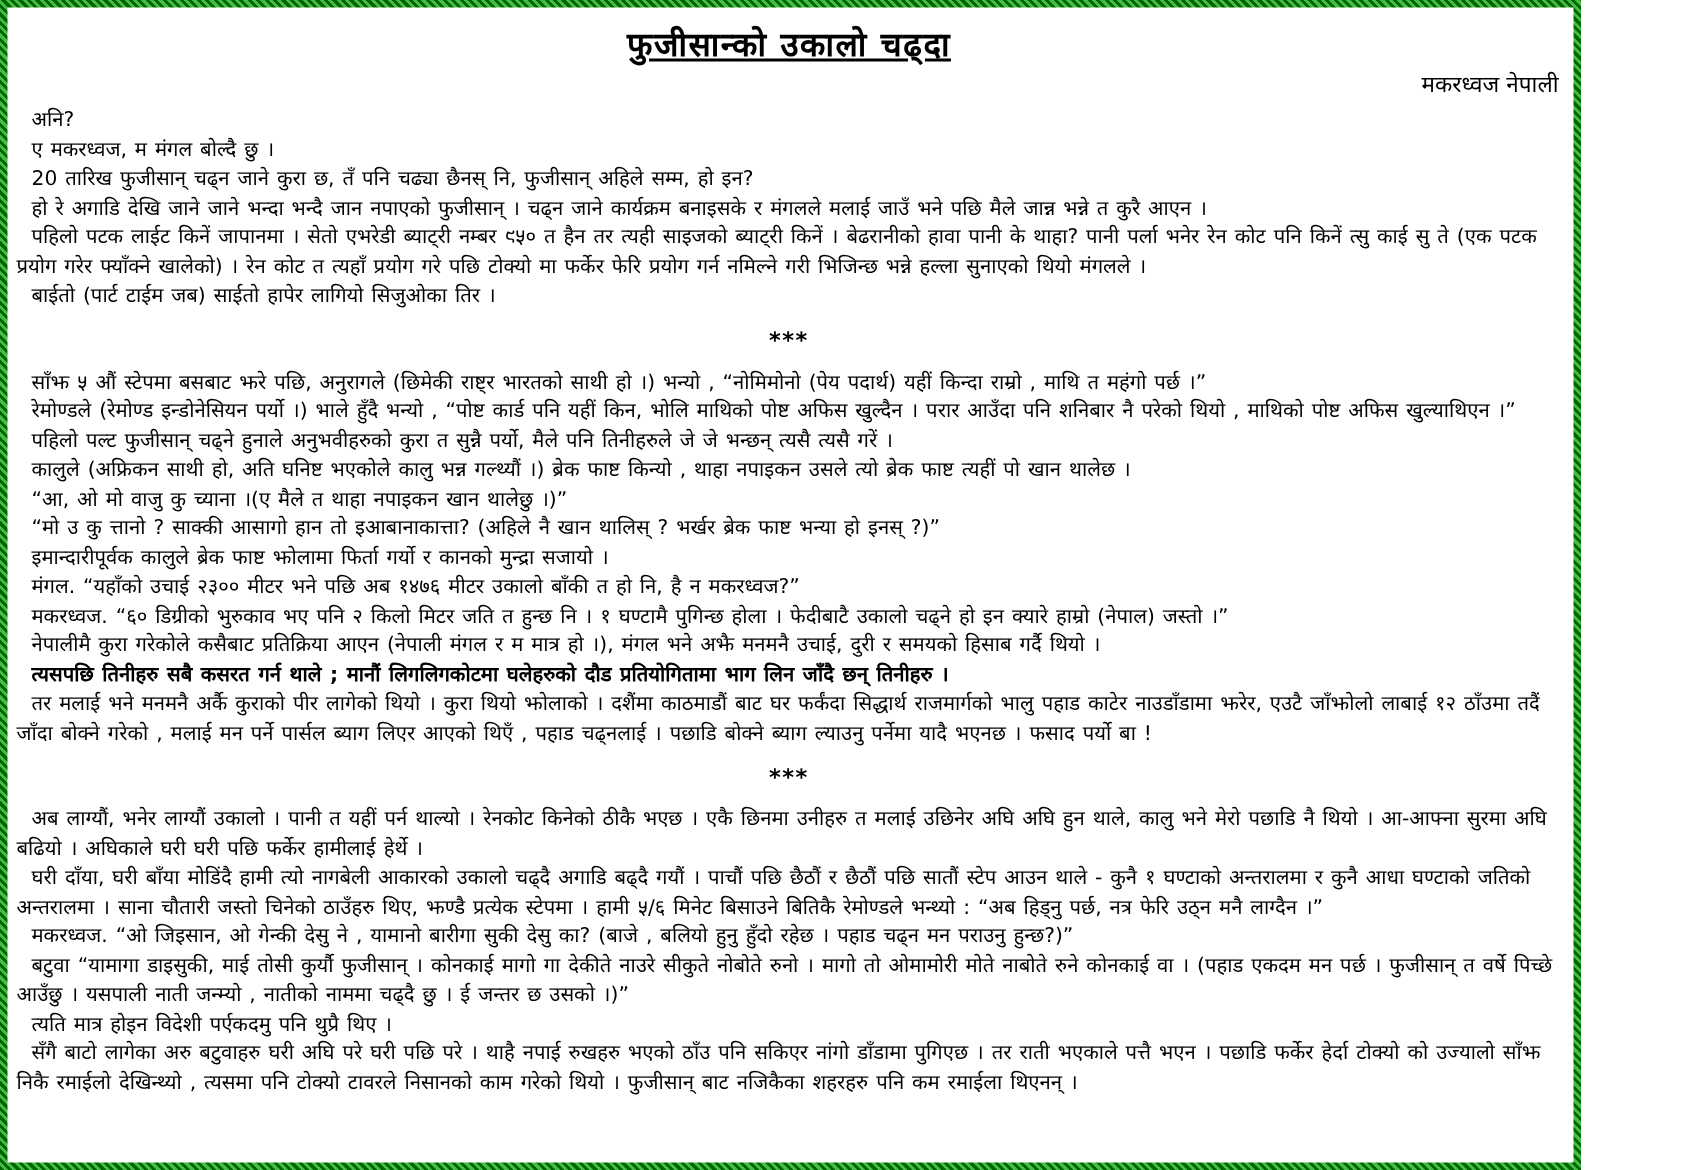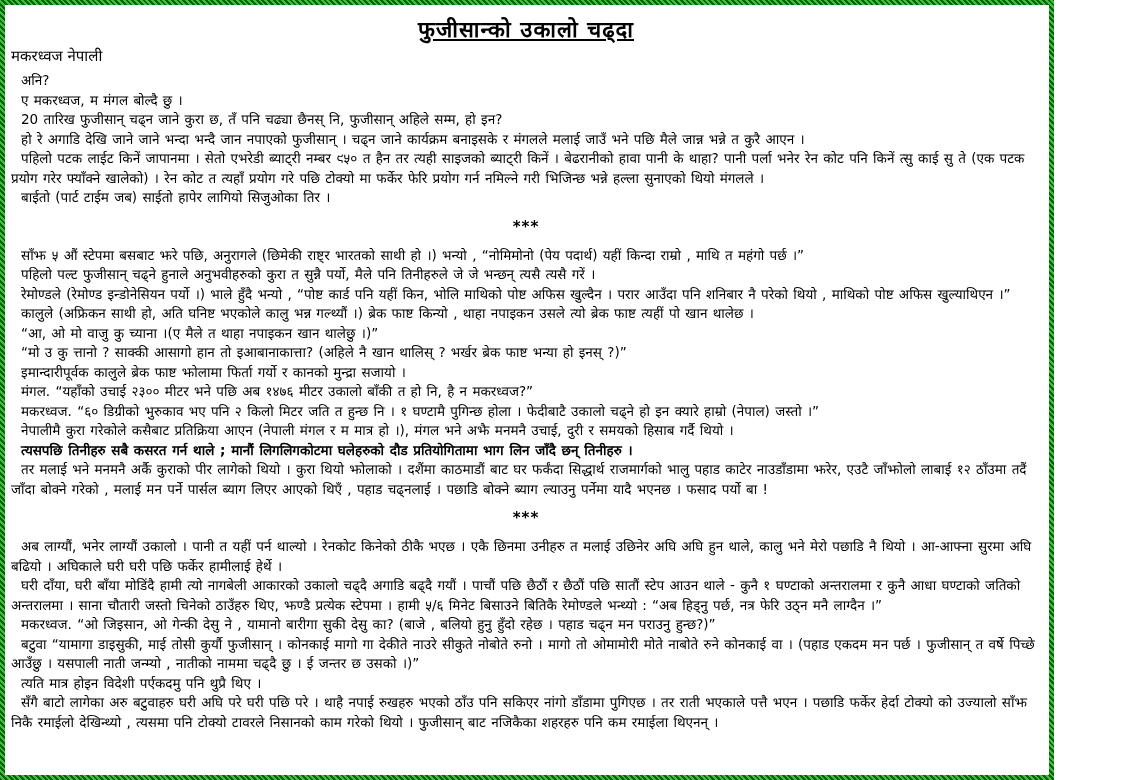--- a/index.html
+++ b/index.html
@@ -33,21 +33,21 @@
   }
   .doc-title {
     text-align: center;
     font-size: 22px;
     font-weight: bold;
     text-decoration: underline;
     margin: 6px 0 2px 0;
     letter-spacing: 1px;
   }
   .doc-author {
-    text-align: left;
+    text-align: right;
     font-size: 15px;
     margin: 0 2px 6px 0;
   }
   .para {
     font-size: 13.5px;
     line-height: 19.5px;
     margin: 0;
     text-indent: 10px;
     word-spacing: 1px;
   }
@@ -72,22 +72,22 @@
     <div class="doc-author">मकरध्वज नेपाली</div>
     <div id="doc-body">
         <p class="para">अनि?</p>
         <p class="para">ए मकरध्वज, म मंगल बोल्दै छु ।</p>
         <p class="para">20 तारिख फुजीसान् चढ्न जाने कुरा छ, तँ पनि चढ्या छैनस् नि, फुजीसान् अहिले सम्म, हो इन?</p>
         <p class="para">हो रे अगाडि देखि जाने जाने भन्दा भन्दै जान नपाएको फुजीसान् । चढ्न जाने कार्यक्रम बनाइसके र मंगलले मलाई जाउँ भने पछि मैले जान्न भन्ने त कुरै आएन ।</p>
         <p class="para">पहिलो पटक लाईट किनें जापानमा । सेतो एभरेडी ब्याट्री नम्बर ९५० त हैन तर त्यही साइजको ब्याट्री किनें । बेढरानीको हावा पानी के थाहा? पानी पर्ला भनेर रेन कोट पनि किनें त्सु काई सु ते (एक पटक प्रयोग गरेर फ्याँक्ने खालेको) । रेन कोट त त्यहाँ प्रयोग गरे पछि टोक्यो मा फर्केर फेरि प्रयोग गर्न नमिल्ने गरी भिजिन्छ भन्ने हल्ला सुनाएको थियो मंगलले ।</p>
         <p class="para">बाईतो (पार्ट टाईम जब) साईतो हापेर लागियो सिजुओका तिर ।</p>
         <div class="separator">***</div>
         <p class="para">साँझ ५ औं स्टेपमा बसबाट झरे पछि, अनुरागले (छिमेकी राष्ट्र भारतको साथी हो ।) भन्यो , “नोमिमोनो (पेय पदार्थ) यहीं किन्दा राम्रो , माथि त महंगो पर्छ ।”</p>
+        <p class="para">रेमोण्डले (रेमोण्ड इन्डोनेसियन पर्यो ।) भाले हुँदै भन्यो , “पोष्ट कार्ड पनि यहीं किन, भोलि माथिको पोष्ट अफिस खुल्दैन । परार आउँदा पनि शनिबार नै परेको थियो , माथिको पोष्ट अफिस खुल्याथिएन ।”</p>
         <p class="para">पहिलो पल्ट फुजीसान् चढ्ने हुनाले अनुभवीहरुको कुरा त सुन्नै पर्यो, मैले पनि तिनीहरुले जे जे भन्छन् त्यसै त्यसै गरें ।</p>
-        <p class="para">रेमोण्डले (रेमोण्ड इन्डोनेसियन पर्यो ।) भाले हुँदै भन्यो , “पोष्ट कार्ड पनि यहीं किन, भोलि माथिको पोष्ट अफिस खुल्दैन । परार आउँदा पनि शनिबार नै परेको थियो , माथिको पोष्ट अफिस खुल्याथिएन ।”</p>
         <p class="para">कालुले (अफ्रिकन साथी हो, अति घनिष्ट भएकोले कालु भन्न गल्थ्यौं ।) ब्रेक फाष्ट किन्यो , थाहा नपाइकन उसले त्यो ब्रेक फाष्ट त्यहीं पो खान थालेछ ।</p>
         <p class="para">“आ, ओ मो वाजु कु च्याना ।(ए मैले त थाहा नपाइकन खान थालेछु ।)”</p>
         <p class="para">“मो उ कु त्तानो ? साक्की आसागो हान तो इआबानाकात्ता? (अहिले नै खान थालिस् ? भर्खर ब्रेक फाष्ट भन्या हो इनस् ?)”</p>
         <p class="para">इमान्दारीपूर्वक कालुले ब्रेक फाष्ट झोलामा फिर्ता गर्यो र कानको मुन्द्रा सजायो ।</p>
         <p class="para">मंगल.  “यहाँको उचाई २३०० मीटर भने पछि अब १४७६ मीटर उकालो बाँकी त हो नि, है न मकरध्वज?”</p>
         <p class="para">मकरध्वज. “६० डिग्रीको भुरुकाव भए पनि २ किलो मिटर जति त हुन्छ नि । १ घण्टामै पुगिन्छ होला । फेदीबाटै उकालो चढ्ने हो इन क्यारे हाम्रो (नेपाल) जस्तो ।”</p>
         <p class="para">नेपालीमै कुरा गरेकोले कसैबाट प्रतिक्रिया आएन (नेपाली मंगल र म मात्र हो ।), मंगल भने अझै मनमनै उचाई, दुरी र समयको हिसाब गर्दै थियो ।</p>
         <p class="para bold">त्यसपछि तिनीहरु सबै कसरत गर्न थाले ; मानौं लिगलिगकोटमा घलेहरुको दौड प्रतियोगितामा भाग लिन जाँदै छन् तिनीहरु ।</p>
         <p class="para">तर मलाई भने मनमनै अर्कै कुराको पीर लागेको थियो । कुरा थियो झोलाको । दशैंमा काठमाडौं बाट घर फर्कंदा सिद्धार्थ राजमार्गको भालु पहाड काटेर नाउडाँडामा झरेर, एउटै जाँझोलो लाबाई १२ ठाँउमा तदैं जाँदा बोक्ने गरेको , मलाई मन पर्ने पार्सल ब्याग लिएर आएको थिएँ , पहाड चढ्नलाई । पछाडि बोक्ने ब्याग ल्याउनु पर्नेमा यादै भएनछ । फसाद पर्यो बा !</p>
         <div class="separator">***</div>

